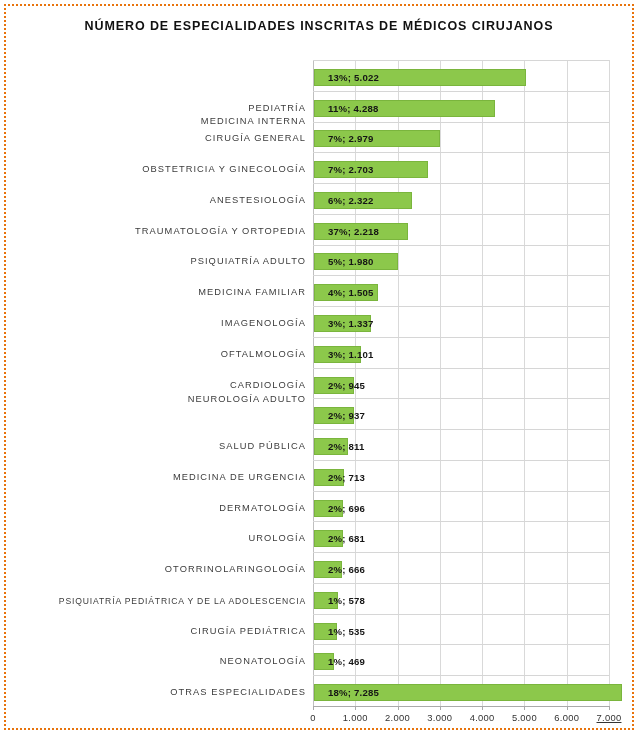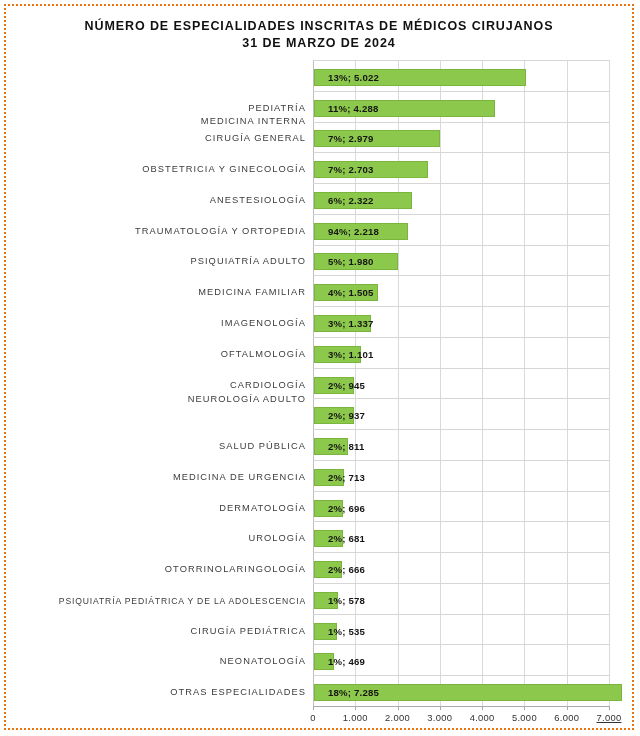--- a/index.html
+++ b/index.html
@@ -141,21 +141,20 @@
     letter-spacing: 0.3px;
   }
 </style>
 </head>
 <body>
 
 <div id="chart-frame">
 
   <div id="chart-title">
     <span>NÚMERO DE ESPECIALIDADES INSCRITAS DE MÉDICOS CIRUJANOS</span>
-    <span class="line2">31 DE MARZO DE 2024</span>
   </div>
 
   <div id="plot">
     <div id="cat-labels">
         <div class="cat-label" style="top: 11.881px; margin-top: 44px;">MEDICINA INTERNA</div>
         <div class="cat-label" style="top: 42.6429px;">PEDIATRÍA</div>
         <div class="cat-label" style="top: 73.4048px;">CIRUGÍA GENERAL</div>
         <div class="cat-label" style="top: 104.167px;">OBSTETRICIA Y GINECOLOGÍA</div>
         <div class="cat-label" style="top: 134.929px;">ANESTESIOLOGÍA</div>
         <div class="cat-label" style="top: 165.69px;">TRAUMATOLOGÍA Y ORTOPEDIA</div>
@@ -194,21 +193,21 @@
         <div class="bar" style="left: 1px; top: 70.4048px; width: 125.969px; background: rgb(140, 200, 75); border-color: rgb(122, 181, 61);"></div>
         <div class="bar-label" style="left: 1px; top: 70.4048px;">7%; 2.979</div>
         <div class="rowline" style="top: 92px;"></div>
         <div class="bar" style="left: 1px; top: 101.167px; width: 114.298px; background: rgb(140, 200, 75); border-color: rgb(122, 181, 61);"></div>
         <div class="bar-label" style="left: 1px; top: 101.167px;">7%; 2.703</div>
         <div class="rowline" style="top: 123px;"></div>
         <div class="bar" style="left: 1px; top: 131.929px; width: 98.1874px; background: rgb(140, 200, 75); border-color: rgb(122, 181, 61);"></div>
         <div class="bar-label" style="left: 1px; top: 131.929px;">6%; 2.322</div>
         <div class="rowline" style="top: 154px;"></div>
         <div class="bar" style="left: 1px; top: 162.69px; width: 93.7897px; background: rgb(140, 200, 75); border-color: rgb(122, 181, 61);"></div>
-        <div class="bar-label" style="left: 1px; top: 162.69px;">94%; 2.218</div>
+        <div class="bar-label" style="left: 1px; top: 162.69px;">37%; 2.218</div>
         <div class="rowline" style="top: 185px;"></div>
         <div class="bar" style="left: 1px; top: 193.452px; width: 83.7257px; background: rgb(140, 200, 75); border-color: rgb(122, 181, 61);"></div>
         <div class="bar-label" style="left: 1px; top: 193.452px;">5%; 1.980</div>
         <div class="rowline" style="top: 215px;"></div>
         <div class="bar" style="left: 1px; top: 224.214px; width: 63.64px; background: rgb(140, 200, 75); border-color: rgb(122, 181, 61);"></div>
         <div class="bar-label" style="left: 1px; top: 224.214px;">4%; 1.505</div>
         <div class="rowline" style="top: 246px;"></div>
         <div class="bar" style="left: 1px; top: 254.976px; width: 56.536px; background: rgb(140, 200, 75); border-color: rgb(122, 181, 61);"></div>
         <div class="bar-label" style="left: 1px; top: 254.976px;">3%; 1.337</div>
         <div class="rowline" style="top: 277px;"></div>

